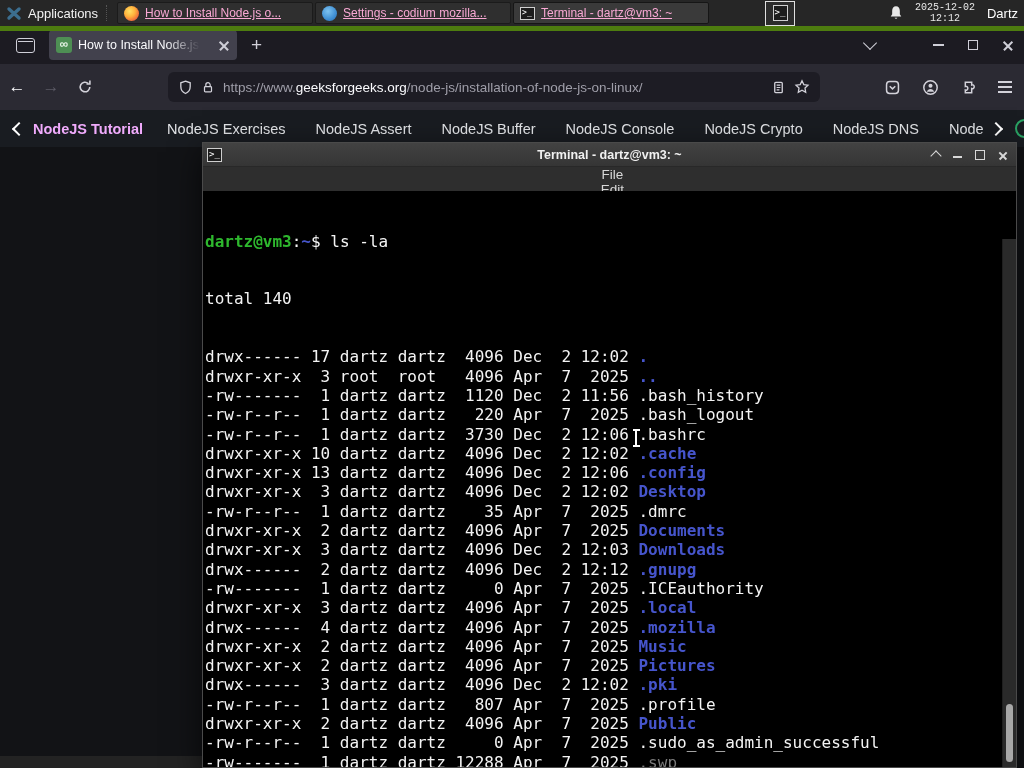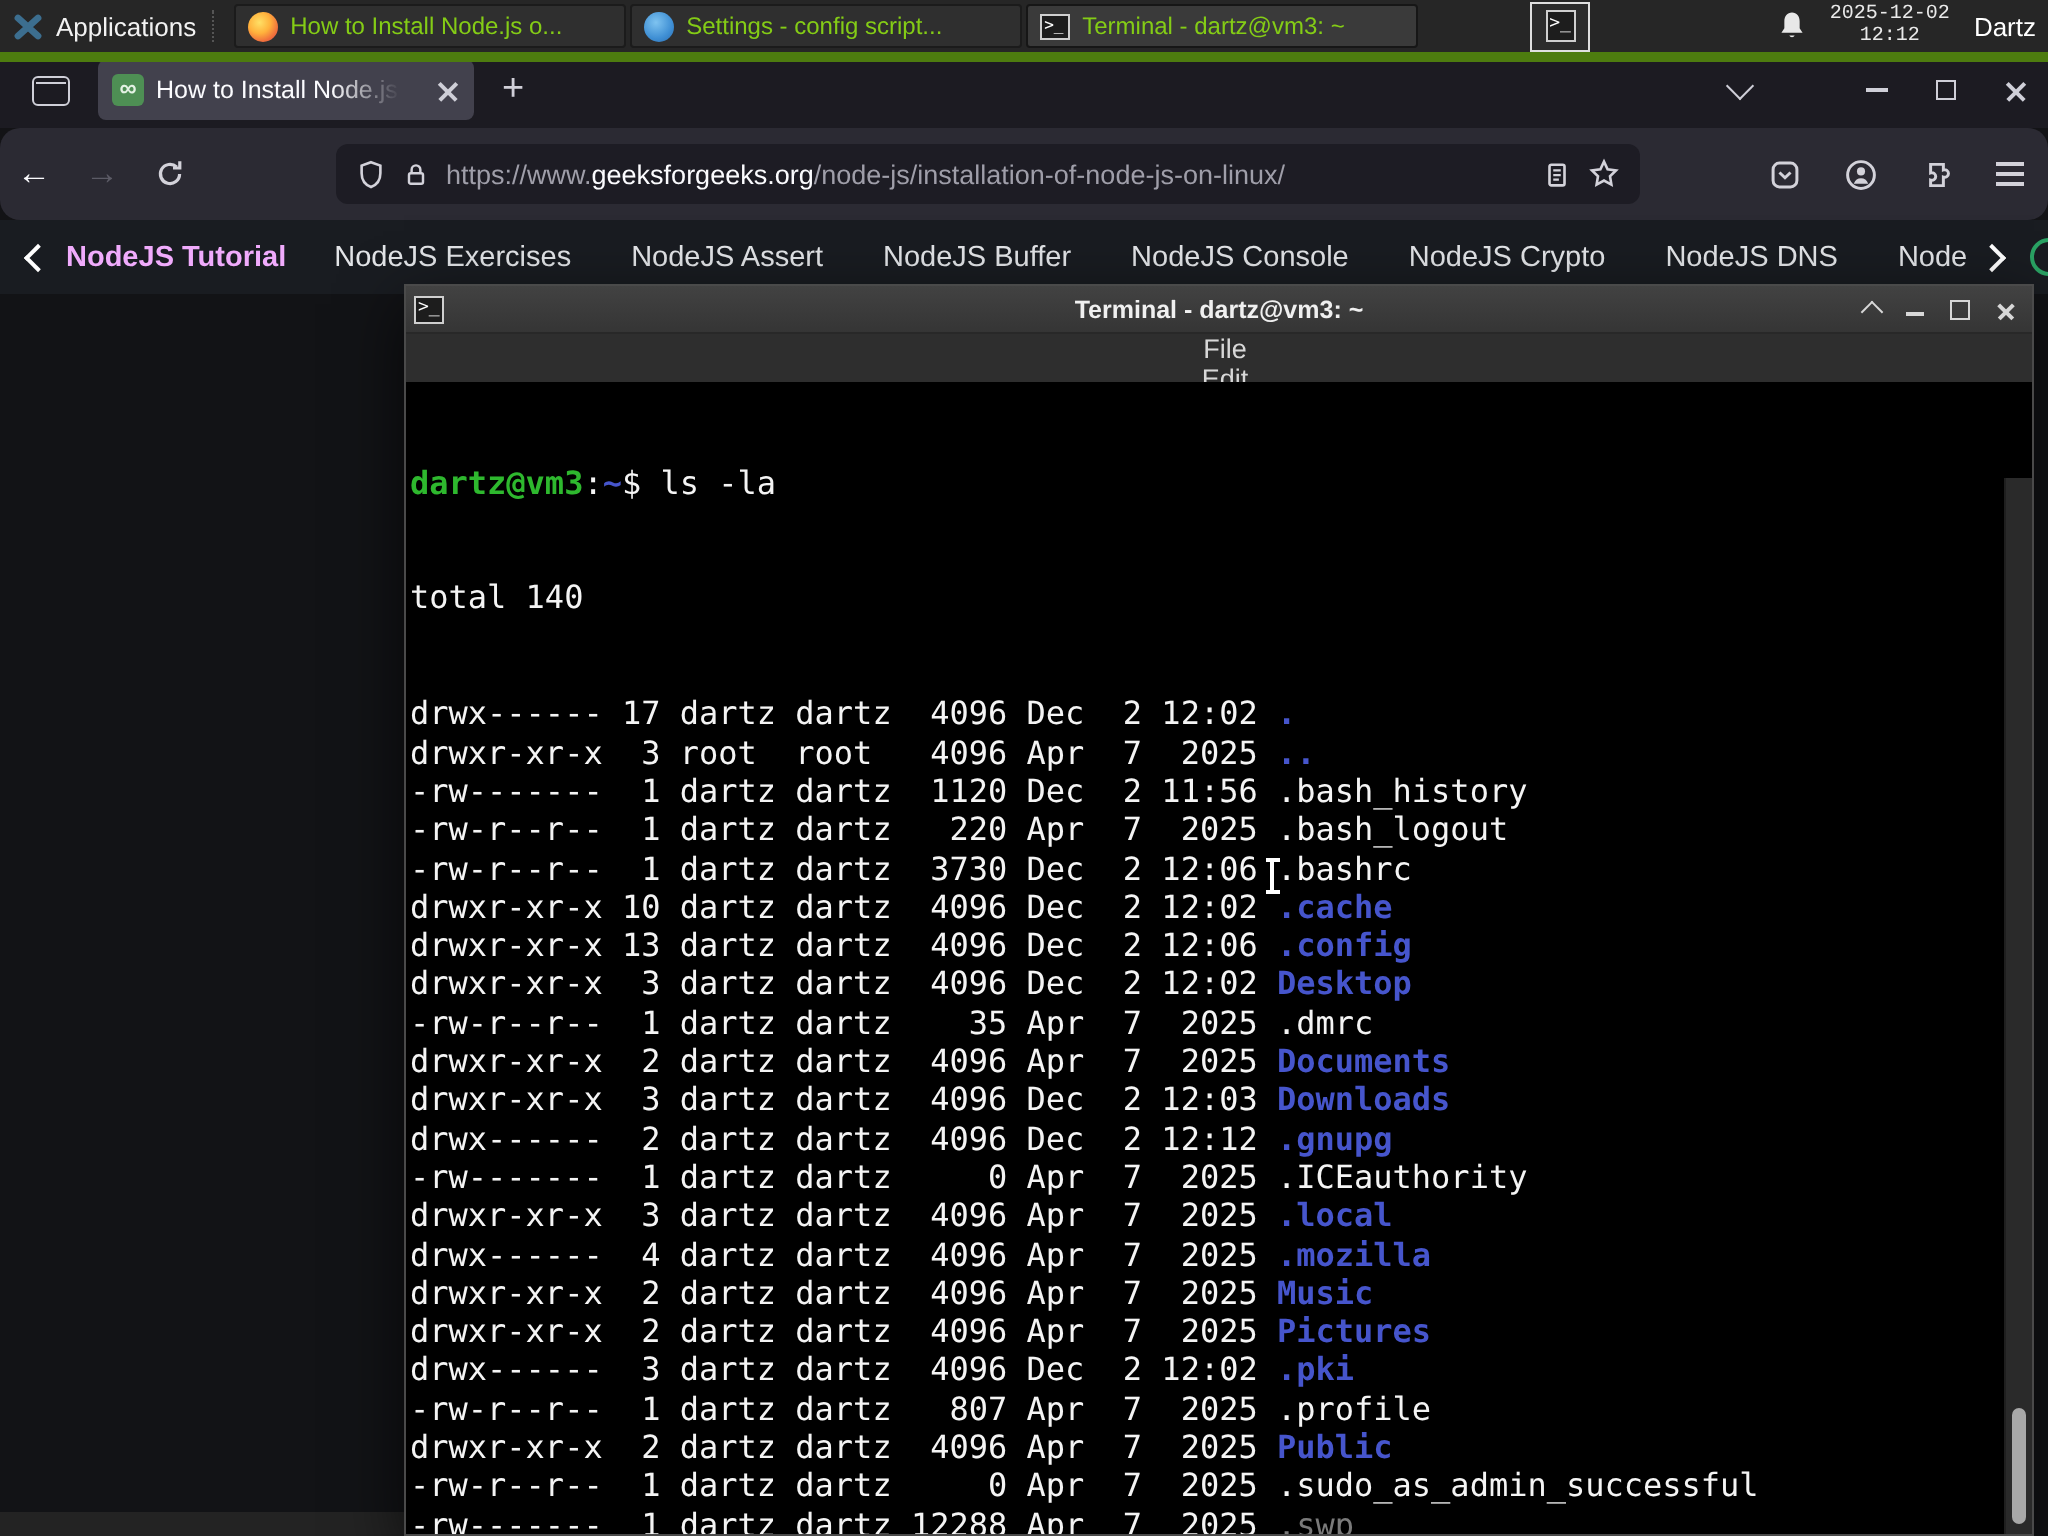--- a/index.html
+++ b/index.html
@@ -8,21 +8,21 @@
 
   
   #panel{position:absolute;left:0;top:0;width:1024px;height:26px;background:#262626;
     border-bottom:5px solid #4d7c0f;display:flex;align-items:center;z-index:50;}
   #apps-btn{display:flex;align-items:center;gap:6px;padding:0 8px 0 6px;height:100%;color:#f2f2f2;font-size:13px;}
   #panel-sep{width:7px;height:16px;border-left:1px dotted #555;margin-right:3px;}
   #taskbar-windows{display:flex;align-items:center;height:100%;gap:2px;}
   .tb-win{width:196px;height:22px;background:#2f2f2f;border:1px solid #1b1b1b;border-radius:2px;
     display:flex;align-items:center;gap:6px;padding:0 6px;box-sizing:border-box;}
   .tb-win.active{background:#3a3a3a;border-color:#161616;}
-  .tb-title{color:#84cc16;font-size:12px;white-space:nowrap;overflow:hidden;text-overflow:ellipsis;}
+  .tb-title{color:#f9a8d4;font-size:12px;white-space:nowrap;overflow:hidden;text-overflow:ellipsis;text-decoration:underline;}
   .firefox-icon{width:15px;height:15px;border-radius:50%;flex:0 0 15px;
     background:radial-gradient(circle at 38% 35%,#ffe066 0%,#ffb23c 40%,#f0703c 70%,#d84a4a 100%);}
   .codium-icon{width:15px;height:15px;border-radius:50%;flex:0 0 15px;
     background:radial-gradient(circle at 40% 35%,#7ec3f0 0%,#3f8fd4 60%,#2b6cb0 100%);}
   .terminal-icon{width:15px;height:13px;flex:0 0 15px;background:#1d1d1d;border:1px solid #cfcfcf;
     box-sizing:border-box;color:#fff;font-family:"DejaVu Sans Mono",monospace;font-size:8px;line-height:10px;text-align:left;padding-left:1px;}
   .terminal-icon::before{content:">_";}
   #tray-launcher{margin-left:56px;width:28px;height:23px;border:1px solid #e0e0e0;background:#2c2c2c;
     display:flex;align-items:center;justify-content:center;}
   #tray-launcher .terminal-icon{width:18px;height:16px;font-size:9px;line-height:12px;}
@@ -45,21 +45,21 @@
   #newtab-btn{margin-left:14px;color:#d0cfd8;font-size:19px;font-weight:300;line-height:18px;}
   .xline{position:relative;display:inline-block;}
   .xline::before,.xline::after{content:"";position:absolute;left:0;top:50%;width:100%;height:1.6px;background:#cfcfd8;}
   .xline::before{transform:rotate(45deg);}  .xline::after{transform:rotate(-45deg);}
   #tab-list-chevron{margin-left:auto;width:9px;height:9px;border-right:1.7px solid #cfcfd8;border-bottom:1.7px solid #cfcfd8;
     transform:rotate(45deg);margin-top:-4px;}
   #win-min{margin-left:58px;width:11px;height:1.8px;background:#cfcfd8;}
   #win-max{margin-left:24px;width:8px;height:8px;border:1.7px solid #cfcfd8;}
   #win-close{margin-left:24px;margin-right:10px;width:12px;height:12px;}
 
-  #toolbar{position:absolute;left:0;top:64px;width:1024px;height:46px;background:#2b2a33;display:flex;align-items:center;border-radius:10px;}
+  #toolbar{position:absolute;left:0;top:64px;width:1024px;height:46px;background:#2b2a33;display:flex;align-items:center;}
   .nav-arrow{font-size:17px;width:34px;text-align:center;}
   #back-btn{color:#fbfbfe;}  #back-btn::before{content:"\2190";}
   #fwd-btn{color:#5c5b66;}   #fwd-btn::before{content:"\2192";}
   #reload-btn{width:34px;display:flex;justify-content:center;}
   #urlbar{position:absolute;left:168px;top:8px;width:652px;height:30px;background:#1d1c24;border-radius:6px;
     display:flex;align-items:center;padding:0 10px;box-sizing:border-box;gap:8px;}
   #url-text{font-size:13.5px;white-space:nowrap;overflow:hidden;flex:1;}
   #url-text .dim{color:#9f9ea9;}  #url-text .host{color:#fbfbfe;}
   .tb-icon{flex:0 0 auto;display:flex;align-items:center;}
   #toolbar-right{position:absolute;right:12px;top:0;height:46px;display:flex;align-items:center;gap:21px;}
@@ -129,21 +129,21 @@
       <span>Applications</span>
     </div>
     <div id="panel-sep"></div>
     <div id="taskbar-windows">
         <div class="tb-win">
           <span class="firefox-icon"></span>
           <span class="tb-title">How to Install Node.js o...</span>
         </div>
         <div class="tb-win">
           <span class="codium-icon"></span>
-          <span class="tb-title">Settings - config script...</span>
+          <span class="tb-title">Settings - codium mozilla...</span>
         </div>
         <div class="tb-win active">
           <span class="terminal-icon"></span>
           <span class="tb-title">Terminal - dartz@vm3: ~</span>
         </div>
       </div>
     <div id="tray-launcher">
       <span class="terminal-icon"></span>
     </div>
     <svg id="bell" viewBox="0 0 16 16">

